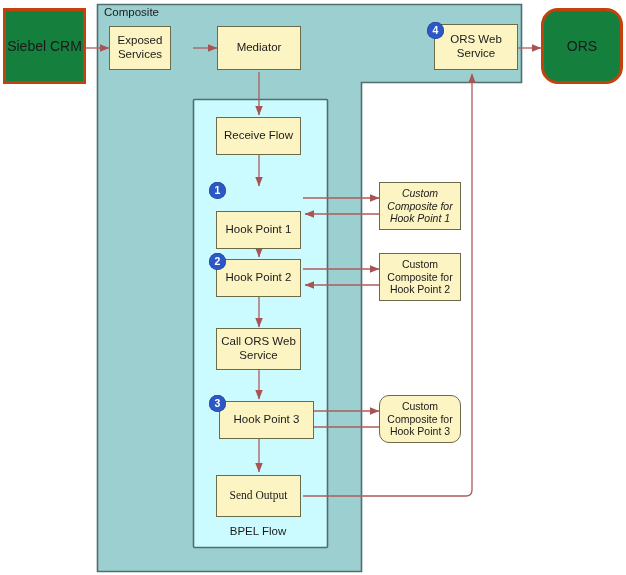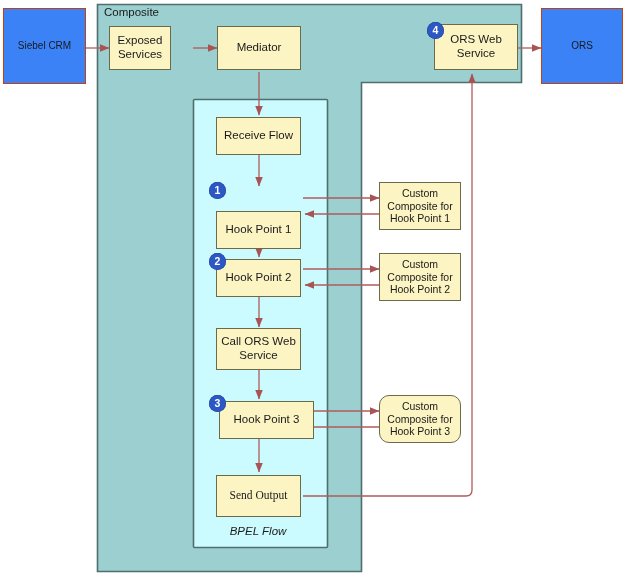--- a/index.html
+++ b/index.html
@@ -1,20 +1,20 @@
 <!DOCTYPE html>
 <html><head>
 <meta charset="utf-8">
 <style>
   html,body{margin:0;padding:0;background:#ffffff;}
   body{font-family:"Liberation Sans", sans-serif;}
   #stage{position:relative;width:626px;height:575px;overflow:hidden;background:#ffffff;}
   svg.layer{position:absolute;left:0;top:0;width:626px;height:575px;}
   .node{position:absolute;box-sizing:border-box;display:flex;align-items:center;justify-content:center;text-align:center;line-height:1.18;color:#1a1a1a;}
-  .ext{background:#3b82f6;border:1px solid #c2410c;font-size:10px;}
+  .ext{background:#15803d;border:3px solid #c2410c;font-size:14px;}
   .yellow{background:#fcf4c3;border:1.4px solid #6b6b4a;font-size:11.5px;}
   .badge{position:absolute;width:17px;height:17px;border-radius:50%;background:#2b58c4;
          color:#ffffff;font-size:10.5px;font-weight:bold;display:flex;align-items:center;
          justify-content:center;line-height:1;box-shadow:0 0 0 0.5px #1d3f90 inset;}
   .caption{position:absolute;font-size:11.5px;color:#1a1a1a;}
 </style>
 </head>
 <body>
 
 <div id="stage">
@@ -63,26 +63,26 @@
 
       <line x1="259" y1="439" x2="259" y2="472" marker-end="url(#arrowD)"></line>
 
       <path d="M303,496 L466,496 Q472,496 472,490 L472,74" marker-end="url(#arrowD)"></path>
 
       <line x1="518" y1="48" x2="541" y2="48" marker-end="url(#arrowR)"></line>
     </g>
   </svg>
 
   <div class="caption" style="left:104px;top:6px;">Composite</div>
-  <div class="caption" style="left:193px;top:525px;width:130px;text-align:center;font-style:italic;">BPEL Flow</div>
+  <div class="caption" style="left:193px;top:525px;width:130px;text-align:center;">BPEL Flow</div>
 
   <div class="node ext" style="left:3px;top:8px;width:83px;height:76px;">
     <span>Siebel CRM</span>
   </div>
-  <div class="node ext" style="left:541px;top:8px;width:82px;height:76px;">
+  <div class="node ext" style="left:541px;top:8px;width:82px;height:76px;border-radius:17px;">
     <span>ORS</span>
   </div>
 
   <div class="node yellow" style="left:109px;top:26px;width:62px;height:44px;">
     <span>Exposed Services</span>
   </div>
   <div class="node yellow" style="left:217px;top:26px;width:84px;height:44px;">
     <span>Mediator</span>
   </div>
   <div class="node yellow" style="left:434px;top:24px;width:84px;height:46px;">
@@ -110,21 +110,21 @@
 
   <div class="node yellow" style="left:219px;top:401px;width:95px;height:38px;">
     <span>Hook Point 3</span>
   </div>
   <div class="badge" style="left:209px;top:395px;">3</div>
 
   <div class="node yellow" style="left:216px;top:475px;width:85px;height:42px;font-family:Liberation Serif, serif;">
     <span>Send Output</span>
   </div>
 
-  <div class="node yellow" style="left:379px;top:182px;width:82px;height:48px;font-size:10.5px;">
+  <div class="node yellow" style="left:379px;top:182px;width:82px;height:48px;font-size:10.5px;font-style:italic;">
     <span>Custom Composite for Hook Point 1</span>
   </div>
   <div class="node yellow" style="left:379px;top:253px;width:82px;height:48px;font-size:10.5px;">
     <span>Custom Composite for Hook Point 2</span>
   </div>
   <div class="node yellow" style="left:379px;top:395px;width:82px;height:48px;font-size:10.5px;border-radius:10px;">
     <span>Custom Composite for Hook Point 3</span>
   </div>
 
 </div>

